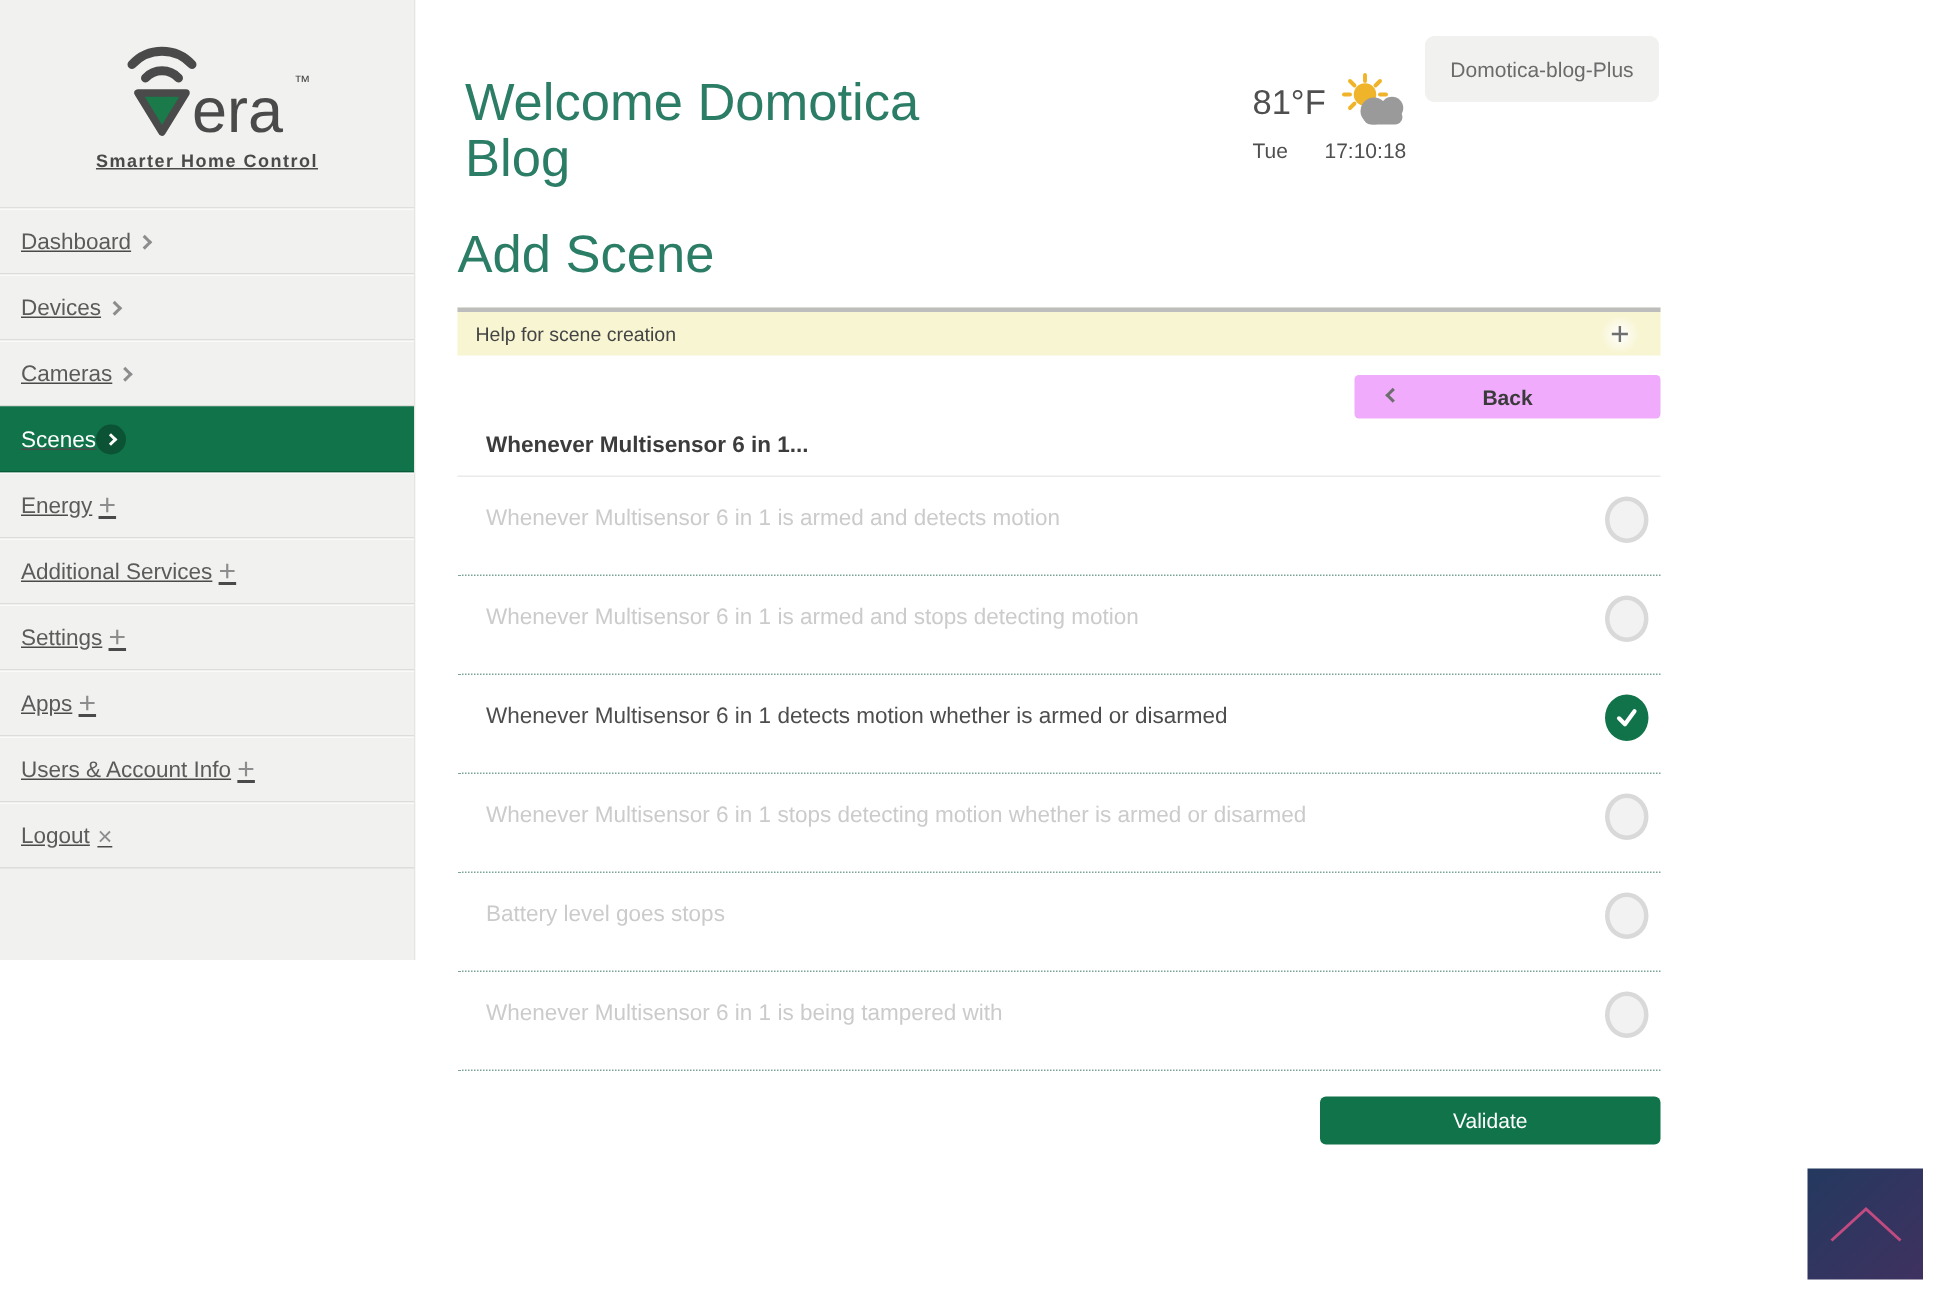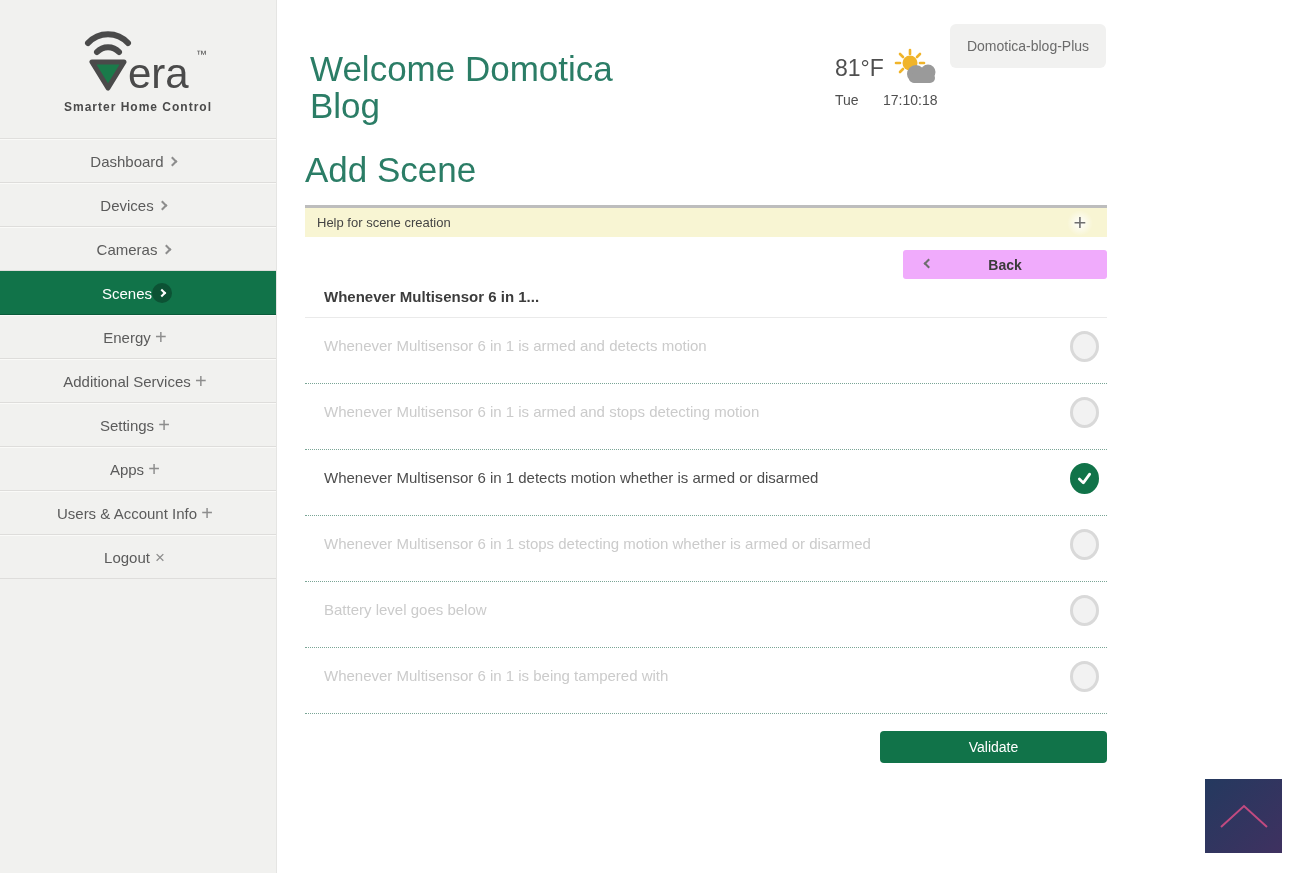--- a/index.html
+++ b/index.html
@@ -17,30 +17,31 @@
   *{margin:0;padding:0;box-sizing:border-box;}
   html,body{width:1300px;height:873px;overflow:hidden;}
   body{
     font-family:"Liberation Sans", sans-serif;
     background:#ffffff;
     position:relative;
     color:#4a4a4a;
   }
   
   .sidebar{
-    position:absolute;left:0;top:0;width:277px;height:873px;
+    position:absolute;left:0;top:0;width:277px;height:640px;
     background:var(--sidebar-bg);
     border-right:1px solid #e5e5e3;
+    text-decoration:underline;
   }
   .logo-wrap{padding:26px 0 14px 0;text-align:center;}
   .logo-svg{display:block;margin:0 auto;}
   .tagline{font-size:12px;letter-spacing:1px;color:#4a4a4a;margin-top:2px;font-weight:600;}
   .menu{border-top:1px solid #e0dfdd;margin-top:10px;}
   .menu-item{
-    height:44px;display:flex;align-items:center;justify-content:center;
+    height:44px;display:flex;align-items:center;justify-content:flex-start;
     padding:0 16px 0 14px;
     font-size:15px;color:#5b5b5b;
     border-bottom:1px solid #dedddb;
     border-top:1px solid #fafaf8;
     cursor:pointer;font-weight:300;
   }
   .menu-item .menu-icon{
     color:#8d8d8d;font-size:18px;line-height:1;font-weight:300;
     display:flex;align-items:center;justify-content:center;width:20px;height:20px;
   }
@@ -264,21 +265,21 @@
               <svg viewBox="0 0 29 31">
                 <polyline points="8,16 13,21 21,10" fill="none" stroke="#ffffff" stroke-width="3.5" stroke-linecap="round" stroke-linejoin="round"></polyline>
               </svg>
             </span>
           </div>
           <div class="option-row">
             <span class="opt-label">Whenever Multisensor 6 in 1 stops detecting motion whether is armed or disarmed</span>
             <span class="radio"></span>
           </div>
           <div class="option-row">
-            <span class="opt-label">Battery level goes below</span>
+            <span class="opt-label">Battery level goes stops</span>
             <span class="radio"></span>
           </div>
           <div class="option-row">
             <span class="opt-label">Whenever Multisensor 6 in 1 is being tampered with</span>
             <span class="radio"></span>
           </div>
         </div>
       <div class="validate-row">
         <button class="validate-btn">Validate</button>
       </div>

